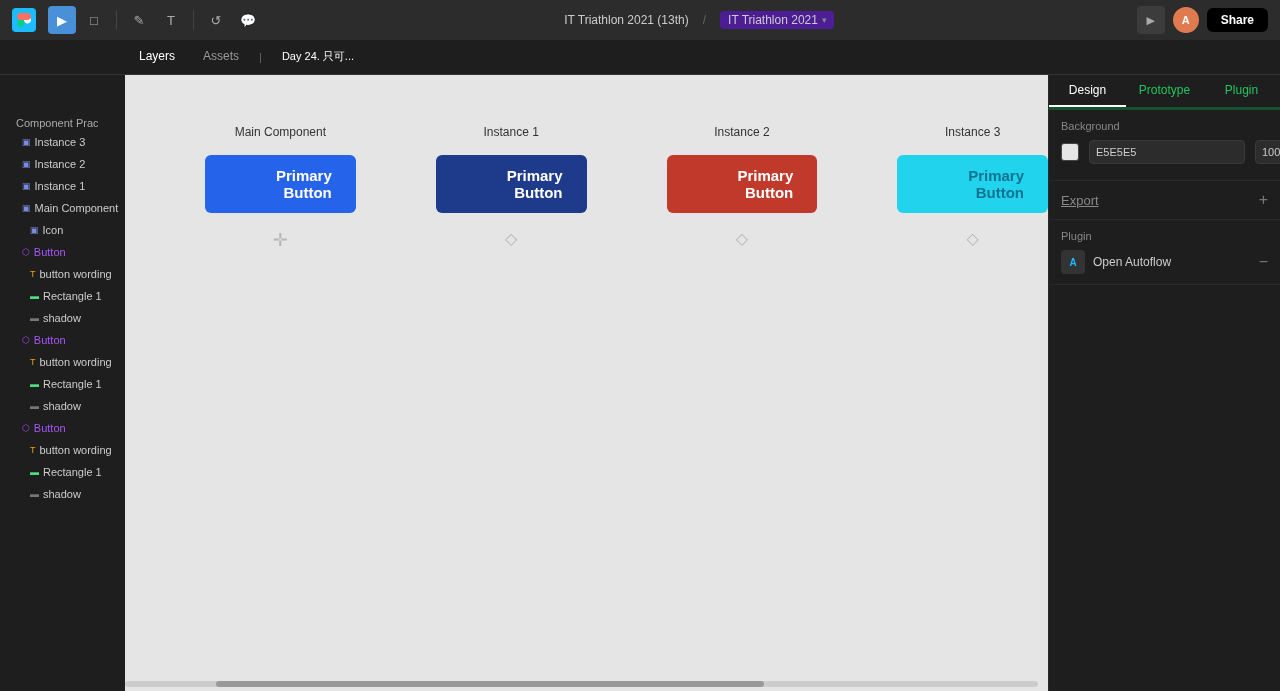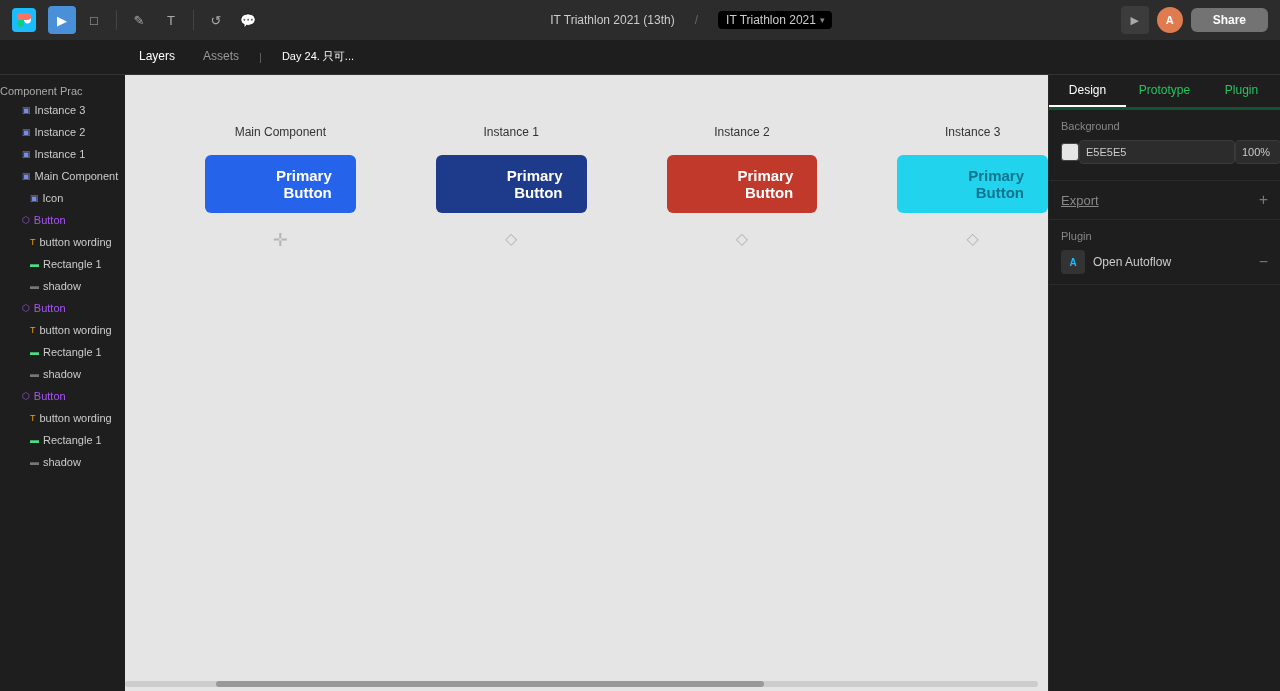--- a/index.html
+++ b/index.html
@@ -36,41 +36,41 @@
     .tool-btn.active {
       background: #4a90d9;
       color: white;
     }
     .tool-divider {
       width: 1px; height: 20px; background: #444; margin: 0 4px;
     }
     .toolbar-center {
       flex: 1;
       display: flex; align-items: center; justify-content: center;
-      gap: 20px;
+      gap: 14px;
       color: #ccc;
       font-size: 12px;
     }
     .breadcrumb-sep { color: #666; }
     .breadcrumb-current {
-      background: #000000;
+      background: #4c1d95;
       border-radius: 4px;
       padding: 2px 8px;
       display: flex; align-items: center; gap: 4px;
       cursor: pointer;
     }
     .toolbar-right {
       display: flex; align-items: center; gap: 8px;
     }
     .share-btn {
-      background: #737373;
+      background: #000000;
       color: white;
       border: none;
       border-radius: 6px;
-      padding: 5px 22px;
+      padding: 5px 14px;
       font-size: 12px;
       font-weight: 600;
       cursor: pointer;
     }
     .play-btn {
       width: 28px; height: 28px;
       border-radius: 4px;
       background: #3c3c3c;
       color: #aaa;
       display: flex; align-items: center; justify-content: center;
@@ -120,24 +120,24 @@
     .sidebar {
       width: 125px;
       background: #1e1e1e;
       display: flex;
       flex-direction: column;
       flex-shrink: 0;
       overflow-y: auto;
       padding: 6px 0;
     }
     .sidebar-section-header {
-      padding: 4px 8px 2px 0;
+      padding: 4px 8px 2px 16px;
       font-size: 11px;
       color: #888;
-      display: flex; align-items: center; gap: 4px;
+      display: flex; align-items: center; gap: 4px; margin-top: 32px;
     }
     .sidebar-item {
       padding: 2px 8px 2px 14px;
       font-size: 11px;
       color: #ccc;
       display: flex; align-items: center; gap: 4px;
       cursor: pointer;
       height: 22px;
       white-space: nowrap;
     }
@@ -234,21 +234,21 @@
       border-bottom: 1px solid #2a2a2a;
     }
     .right-section-label {
       font-size: 11px;
       color: #888;
       margin-bottom: 8px;
     }
     .right-row {
       display: flex;
       align-items: center;
-      gap: 0;
+      gap: 10px;
       margin-bottom: 6px;
     }
     .right-input {
       background: #2c2c2c;
       border: 1px solid #3a3a3a;
       border-radius: 4px;
       color: #ccc;
       font-size: 11px;
       padding: 3px 6px;
       flex: 1;

